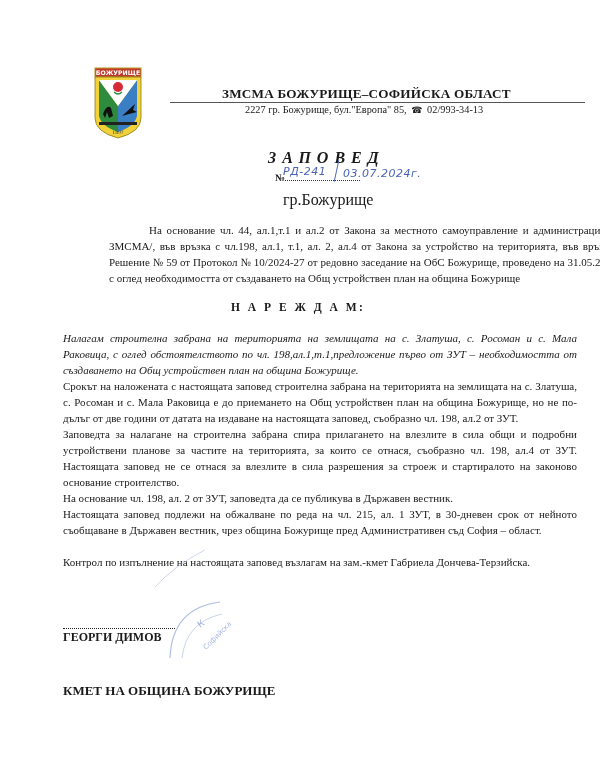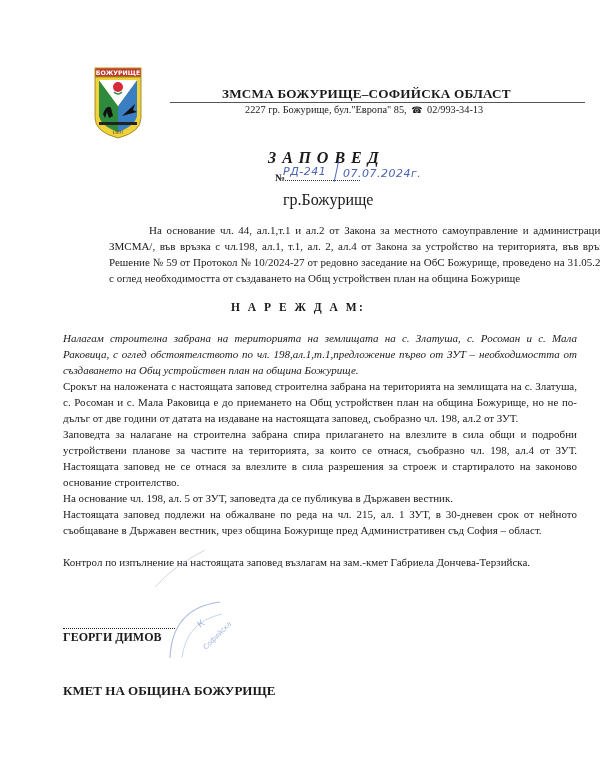--- a/index.html
+++ b/index.html
@@ -66,32 +66,32 @@
   <span>02/993-34-13</span>
 </div>
 
 <div class="abs doc-title">ЗАПОВЕД</div>
 
 <div class="abs doc-number-row">
   <span class="doc-number-prefix">№</span><span class="doc-number-dots"></span>
 </div>
 <div class="handwritten hw-number">РД-241</div>
 <div class="abs hw-slash"></div>
-<div class="handwritten hw-date">07.07.2024г.</div>
+<div class="handwritten hw-date">03.07.2024г.</div>
 
 <div class="abs doc-city">гр.Божурище</div>
 
 <div class="abs para indent p1">На основание чл. 44, ал.1,т.1 и ал.2 от Закона за местното самоуправление и администрацията /ЗМСМА/, във връзка с чл.198, ал.1, т.1, ал. 2, ал.4 от Закона за устройство на територията, във връзка с Решение № 59 от Протокол № 10/2024-27 от редовно заседание на ОбС Божурище, проведено на 31.05.2024г. с оглед необходимостта от създаването на Общ устройствен план на община Божурище</div>
 
 <div class="abs section-heading">Н А Р Е Ж Д А М:</div>
 
 <div class="abs para p2">Налагам строителна забрана  на територията на землищата на с. Златуша, с. Росоман и с. Мала Раковица, с оглед обстоятелството по чл. 198,ал.1,т.1,предложение първо от ЗУТ – необходимостта от създаването на Общ устройствен план на община Божурище.</div>
 <div class="abs para p3">Срокът на наложената с настоящата заповед строителна забрана на територията на землищата на с. Златуша, с. Росоман и с. Мала Раковица е до приемането на Общ устройствен план на община Божурище, но не по-дълъг от две години от датата на издаване на настоящата заповед, съобразно чл. 198, ал.2 от ЗУТ.</div>
 <div class="abs para p4">Заповедта за налагане на строителна забрана спира прилагането на влезлите в сила общи и подробни устройствени планове за частите на територията, за които се отнася, съобразно чл. 198, ал.4 от ЗУТ. Настоящата заповед не се отнася за влезлите в сила разрешения за строеж и стартиралото на законово основание строителство.</div>
-<div class="abs para p5">На основание чл. 198, ал. 5 от ЗУТ, заповедта да се публикува в Държавен вестник.</div>
+<div class="abs para p5">На основание чл. 198, ал. 2 от ЗУТ, заповедта да се публикува в Държавен вестник.</div>
 <div class="abs para p6">Настоящата заповед подлежи на обжалване по реда на чл. 215, ал. 1 ЗУТ, в 30-дневен срок от нейното съобщаване в Държавен вестник, чрез община Божурище пред Административен съд София – област.</div>
 <div class="abs para p7">Контрол по изпълнение на настоящата заповед възлагам на зам.-кмет Габриела Дончева-Терзийска.</div>
 
 <svg class="abs signature-stroke" viewBox="0 0 60 45">
   <path d="M5 42 Q25 20 55 5" stroke="#9aa8cf" stroke-width="0.8" fill="none" opacity="0.6"></path>
 </svg>
 
 <div class="abs sign-dots"></div>
 
 <svg class="abs stamp" viewBox="0 0 100 62">

